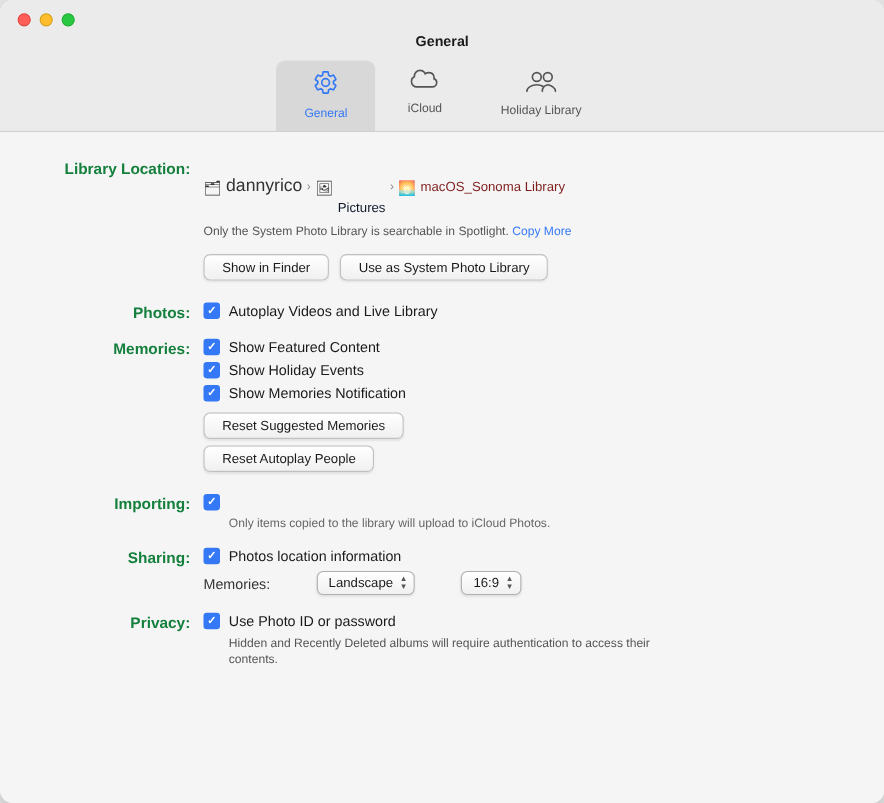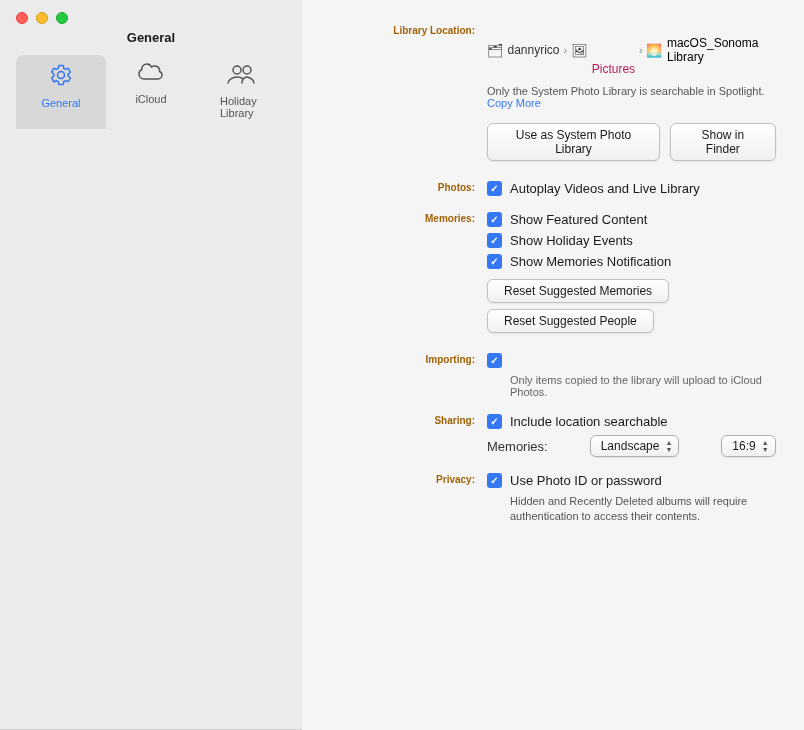--- a/index.html
+++ b/index.html
@@ -10,25 +10,25 @@
       display: flex;
       justify-content: center;
       align-items: center;
       min-height: 100vh;
     }
 
     .window {
       width: 804px;
       min-height: 730px;
       background: #f5f5f5;
-      border-radius: 0;
+      border-radius: 12px;
       box-shadow: 0 8px 30px rgba(0,0,0,0.25);
       overflow: hidden;
       display: flex;
-      flex-direction: row;
+      flex-direction: column;
     }
 
     
     .titlebar {
       background: #ebebeb;
       border-bottom: 1px solid #d0d0d0;
       padding: 12px 16px 0;
       display: flex;
       flex-direction: column;
       align-items: center;
@@ -106,23 +106,23 @@
     }
 
     
     .section-row {
       display: flex;
       align-items: flex-start;
       margin-bottom: 16px;
     }
 
     .section-label {
-      font-size: 10px;
+      font-size: 14px;
       font-weight: 600;
-      color: #a16207;
+      color: #15803d;
       min-width: 145px;
       text-align: right;
       padding-right: 12px;
       padding-top: 1px;
       flex-shrink: 0;
     }
 
     .section-content {
       flex: 1;
       display: flex;
@@ -308,35 +308,35 @@
     </div>
   </div>
 
   <div class="content">
 
     <div class="section-row">
       <div class="section-label">Library Location:</div>
       <div class="section-content">
         <div class="library-path">
           <span class="path-icon">🗂</span>
-          <span style="font-size:12px;color:#333;">dannyrico</span>
+          <span style="font-size:16px;color:#333;">dannyrico</span>
           <span class="path-separator">›</span>
           <span class="path-icon">🖼</span>
-          <span style="font-size:12px;color:#be185d;margin-top:38px;">Pictures</span>
+          <span style="font-size:12px;color:#0f172a;margin-top:38px;">Pictures</span>
           <span class="path-separator">›</span>
           <span class="path-icon">🌅</span>
-          <span style="font-size:12px;color:#000000;">macOS_Sonoma Library</span>
+          <span style="font-size:12px;color:#7f1d1d;">macOS_Sonoma Library</span>
         </div>
         <div class="library-note">
           <span>Only the System Photo Library is searchable in Spotlight.</span>
           <a href="#" class="learn-more">Copy More</a>
         </div>
         <div class="button-row">
+          <button class="mac-button">Show in Finder</button>
           <button class="mac-button">Use as System Photo Library</button>
-          <button class="mac-button">Show in Finder</button>
         </div>
       </div>
     </div>
 
     <div class="section-row">
       <div class="section-label">Photos:</div>
       <div class="section-content">
         <div class="checkbox-row">
           <div class="checkbox">
             <span class="checkbox-check">✓</span>
@@ -365,21 +365,21 @@
           <div class="checkbox">
             <span class="checkbox-check">✓</span>
           </div>
           <span>Show Memories Notification</span>
         </div>
         <div style="margin-top:4px;">
           <div class="button-row">
             <button class="mac-button">Reset Suggested Memories</button>
           </div>
           <div class="button-row" style="margin-top:6px;">
-            <button class="mac-button">Reset Suggested People</button>
+            <button class="mac-button">Reset Autoplay People</button>
           </div>
         </div>
       </div>
     </div>
 
     <div class="section-row">
       <div class="section-label">Importing:</div>
       <div class="section-content">
         <div class="checkbox-row">
           <div class="checkbox">
@@ -390,21 +390,21 @@
       </div>
     </div>
 
     <div class="section-row">
       <div class="section-label">Sharing:</div>
       <div class="section-content">
         <div class="checkbox-row">
           <div class="checkbox">
             <span class="checkbox-check">✓</span>
           </div>
-          <span>Include location searchable</span>
+          <span>Photos location information</span>
         </div>
         <div class="sharing-row">
           <span class="sharing-label-inner">Memories:</span>
           <div class="select-box">
             <span>Landscape</span>
             <div class="select-arrows">
               <span>▲</span>
               <span>▼</span>
             </div>
           </div>

